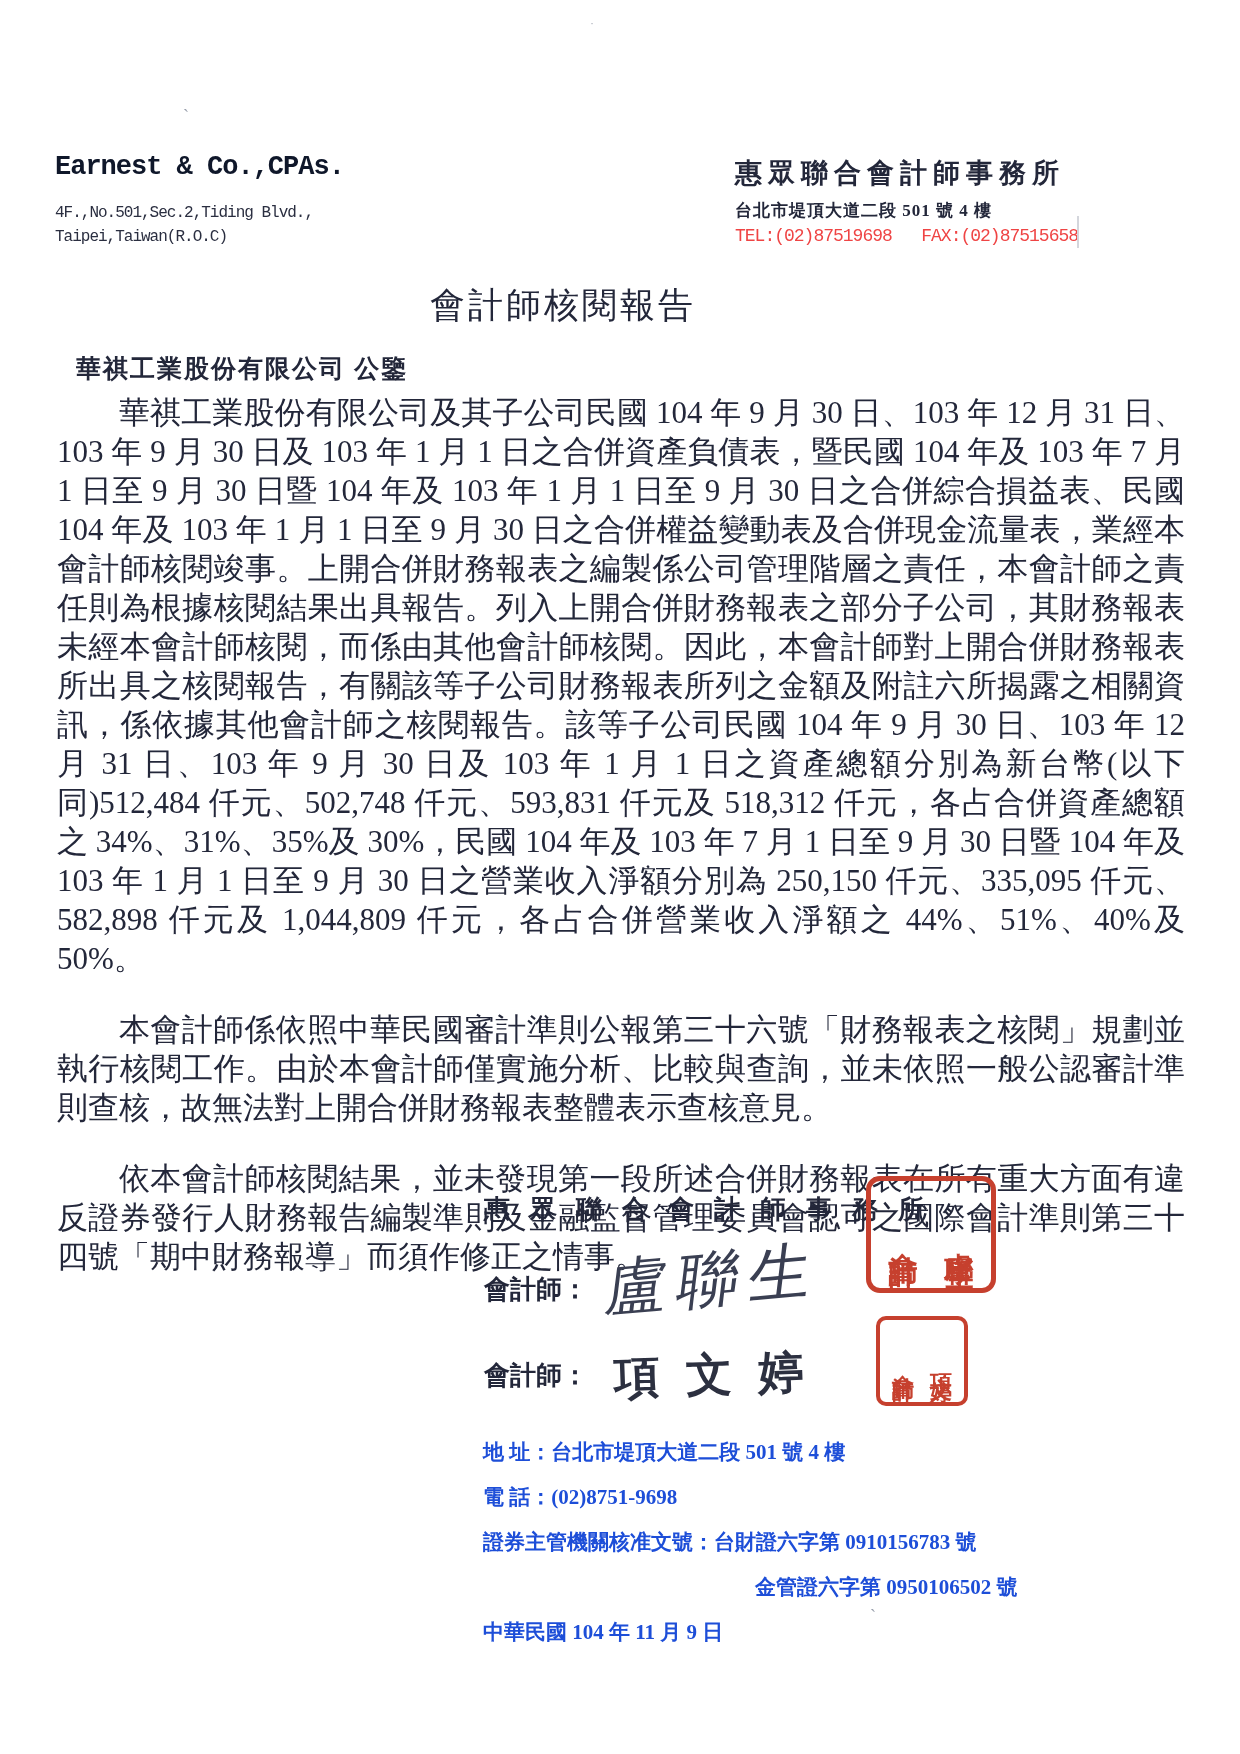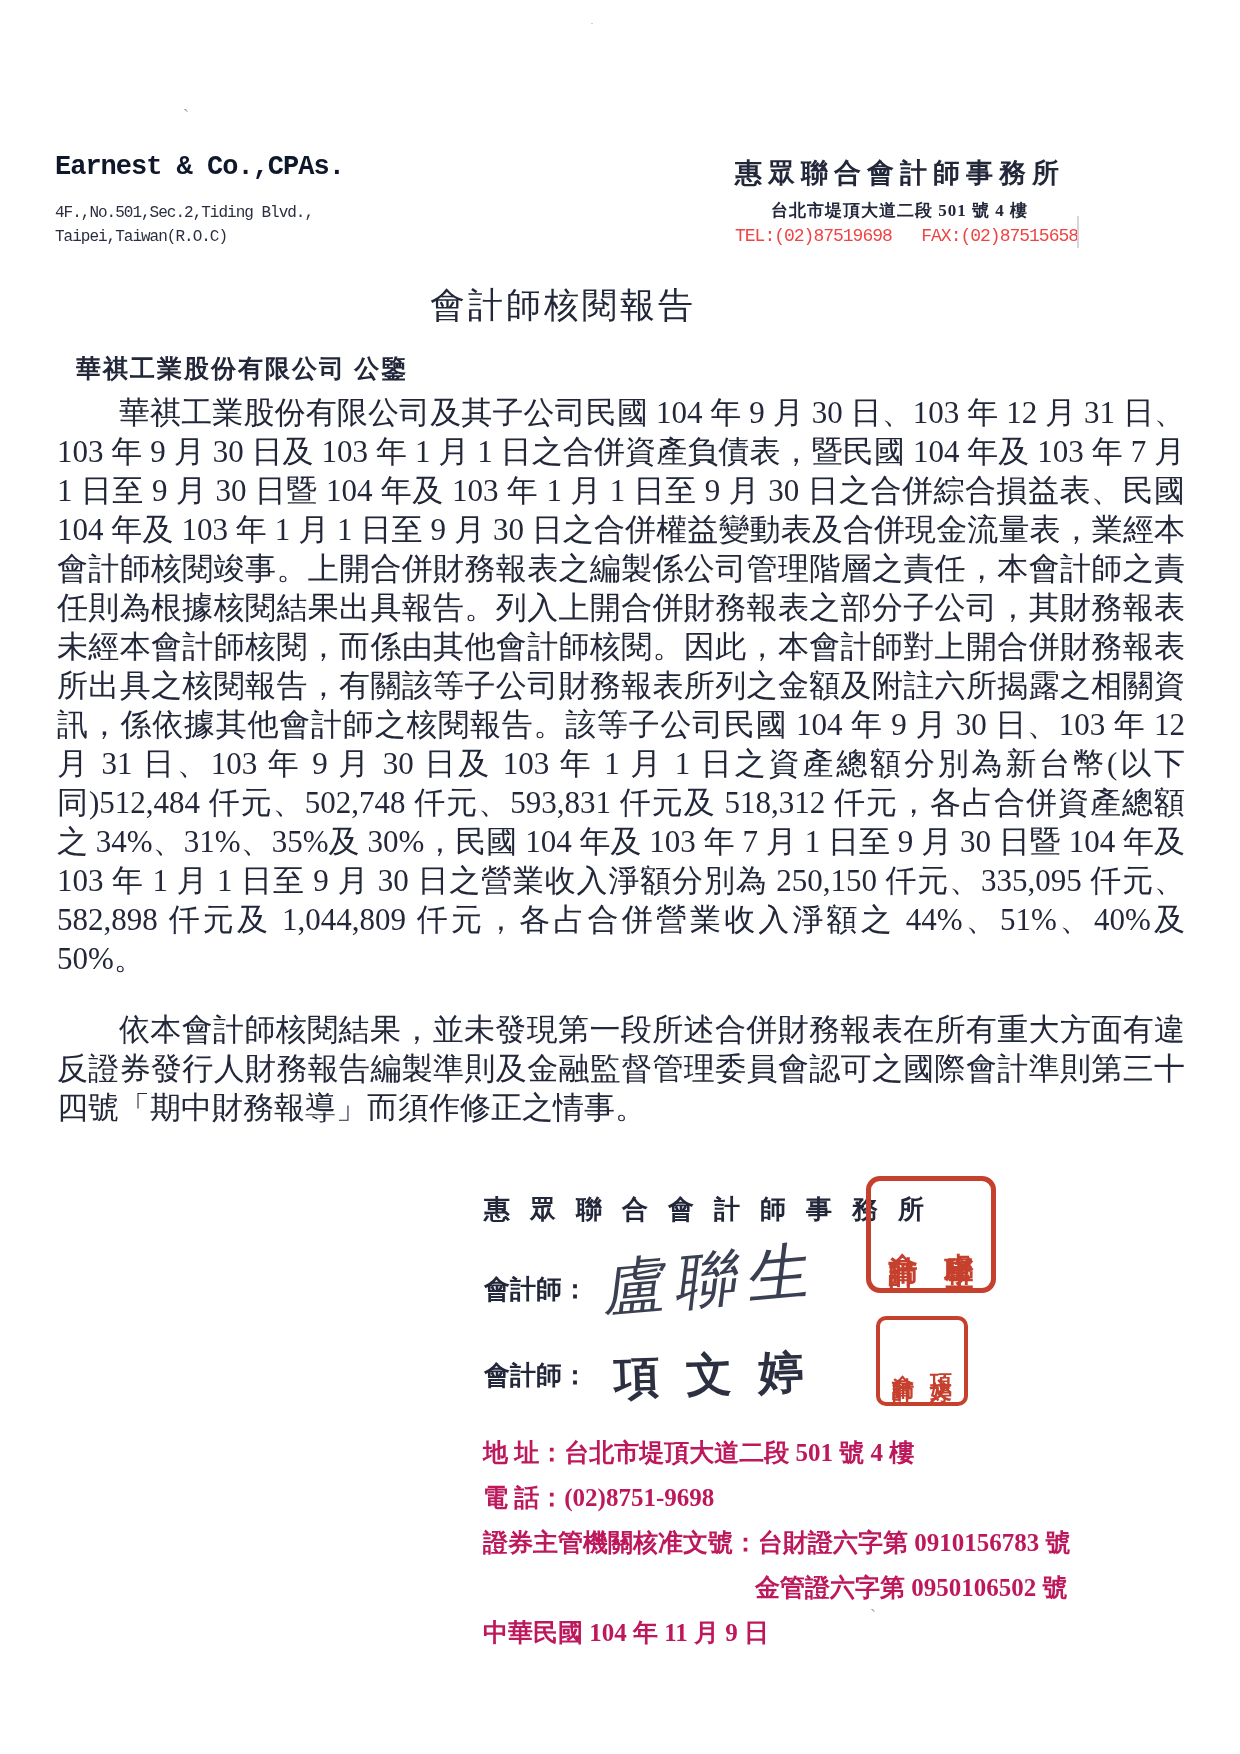--- a/index.html
+++ b/index.html
@@ -18,21 +18,21 @@
     font-family:"Liberation Mono","DejaVu Sans Mono",monospace;
     font-size:27px;letter-spacing:-1px;font-weight:700;color:#0f172a;
   }
   .addr-en{
     font-family:"Liberation Mono","DejaVu Sans Mono",monospace;
     font-size:16px;letter-spacing:-1px;margin-top:6px;color:#2a2e40;
   }
   .addr-en.first{margin-top:22px;}
   .hdr-right{position:absolute;left:735px;top:155px;width:460px;}
   .firm-zh{font-size:27px;letter-spacing:6px;font-weight:600;color:#23273a;}
-  .addr-zh{font-size:17px;letter-spacing:1px;margin-top:8px;font-weight:600;margin-left:36px;}
+  .addr-zh{font-size:17px;letter-spacing:1px;margin-top:8px;font-weight:600;}
   .telfax{
     font-family:"Liberation Mono","DejaVu Sans Mono",monospace;
     font-size:18px;letter-spacing:-1px;margin-top:4px;white-space:pre;color:#ef4444;
   }
   
   .title{
     position:absolute;left:430px;top:282px;margin:0;
     font-size:35px;font-weight:400;letter-spacing:3px;color:#23273a;
   }
   .addressee{
@@ -77,21 +77,21 @@
     writing-mode:vertical-rl;text-orientation:upright;
     font-weight:600;line-height:1;letter-spacing:4px;
   }
   .seal1{left:866px;top:1176px;width:130px;height:117px;}
   .seal1 .seal-col{font-size:29px;}
   .seal2{left:876px;top:1316px;width:92px;height:90px;border-width:4px;border-radius:10px;}
   .seal2 .seal-col{font-size:22px;letter-spacing:3px;}
   
   .footer{
     position:absolute;left:483px;top:1430px;width:700px;
-    font-size:25px;line-height:45px;font-weight:600;color:#be185d;white-space:nowrap;
+    font-size:21px;line-height:45px;font-weight:600;color:#1d4ed8;white-space:nowrap;
   }
   .footer .indent{padding-left:272px;}
   
   .artifact{position:absolute;color:#9aa0ad;font-size:18px;}
   .vstreak{position:absolute;left:1077px;top:216px;width:2px;height:32px;background:#d4d6dc;}
 </style>
 </head>
 <body>
 
 <div class="page">
@@ -107,20 +107,21 @@
     <div class="addr-zh">台北市堤頂大道二段 501 號 4 樓</div>
     <div class="telfax">TEL:(02)87519698   FAX:(02)87515658</div>
   </div>
 
   <h1 class="title">會計師核閱報告</h1>
 
   <div class="addressee">華祺工業股份有限公司 公鑒</div>
 
   <div class="body-text">
     <p>華祺工業股份有限公司及其子公司民國 104 年 9 月 30 日、103 年 12 月 31 日、103 年 9 月 30 日及 103 年 1 月 1 日之合併資產負債表，暨民國 104 年及 103 年 7 月 1 日至 9 月 30 日暨 104 年及 103 年 1 月 1 日至 9 月 30 日之合併綜合損益表、民國 104 年及 103 年 1 月 1 日至 9 月 30 日之合併權益變動表及合併現金流量表，業經本會計師核閱竣事。上開合併財務報表之編製係公司管理階層之責任，本會計師之責任則為根據核閱結果出具報告。列入上開合併財務報表之部分子公司，其財務報表未經本會計師核閱，而係由其他會計師核閱。因此，本會計師對上開合併財務報表所出具之核閱報告，有關該等子公司財務報表所列之金額及附註六所揭露之相關資訊，係依據其他會計師之核閱報告。該等子公司民國 104 年 9 月 30 日、103 年 12 月 31 日、103 年 9 月 30 日及 103 年 1 月 1 日之資產總額分別為新台幣(以下同)512,484 仟元、502,748 仟元、593,831 仟元及 518,312 仟元，各占合併資產總額之 34%、31%、35%及 30%，民國 104 年及 103 年 7 月 1 日至 9 月 30 日暨 104 年及 103 年 1 月 1 日至 9 月 30 日之營業收入淨額分別為 250,150 仟元、335,095 仟元、582,898 仟元及 1,044,809 仟元，各占合併營業收入淨額之 44%、51%、40%及 50%。</p>
+    <p>本會計師係依照中華民國審計準則公報第三十六號「財務報表之核閱」規劃並執行核閱工作。由於本會計師僅實施分析、比較與查詢，並未依照一般公認審計準則查核，故無法對上開合併財務報表整體表示查核意見。</p>
     <p>依本會計師核閱結果，並未發現第一段所述合併財務報表在所有重大方面有違反證券發行人財務報告編製準則及金融監督管理委員會認可之國際會計準則第三十四號「期中財務報導」而須作修正之情事。</p>
   </div>
 
   <div class="sig-firm">惠眾聯合會計師事務所</div>
 
   <div class="sig-row1">
     <span class="cpa-label">會計師：</span><span class="sig-hand1">盧聯生</span>
   </div>
 
   <div class="sig-row2">

